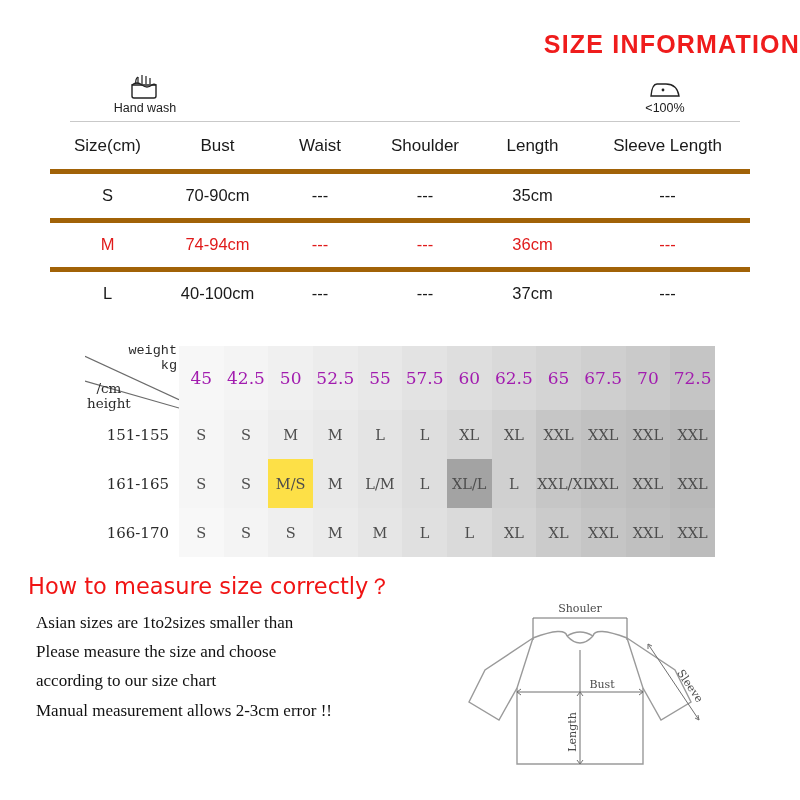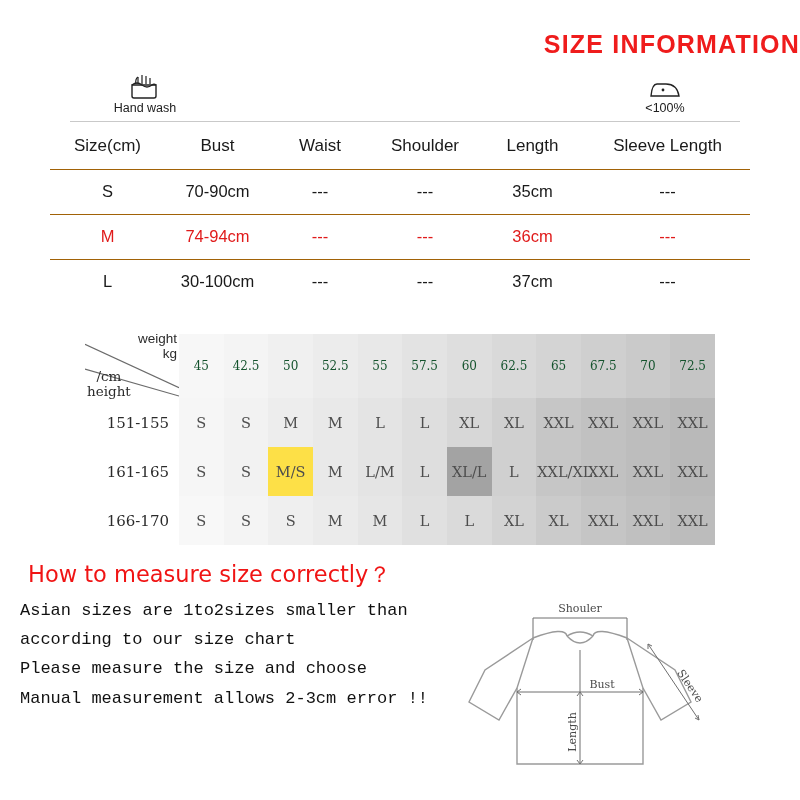--- a/index.html
+++ b/index.html
@@ -56,21 +56,21 @@
     width: 700px;
     margin: 0 auto;
     border-collapse: collapse;
     table-layout: fixed;
   }
   .size-table td, .size-table th {
     text-align: center;
     font-size: 16.5px;
     font-weight: normal;
     padding: 12px 0 13px 0;
-    border-bottom: 1px solid #a16207;
+    border-bottom: 5px solid #a16207;
     color: #1a1a1a;
   }
   .size-table tr:last-child td {
     border-bottom: none;
   }
   .size-table thead th {
     font-size: 17px;
     padding-top: 14px;
   }
   .row-highlight td {
@@ -90,22 +90,22 @@
   .grid td {
     height: 47px;
     text-align: center;
     vertical-align: middle;
     font-size: 14.5px;
     color: #4d4d4d;
     font-family: "DejaVu Serif", serif;
   }
   .grid .hdr-num {
     height: 62px;
-    font-size: 12px;
-    color: #14532d;
+    font-size: 17px;
+    color: #a21caf;
     background: transparent;
   }
   .grid .rowlabel {
     text-align: right;
     padding-right: 10px;
     font-size: 15px;
     color: #2b2b2b;
     background: #ffffff;
     font-family: "DejaVu Serif", serif;
     width: 92px;
@@ -113,21 +113,21 @@
   .corner {
     position: relative;
     width: 92px;
     height: 62px;
     background: #ffffff;
   }
   .corner .w {
     position: absolute;
     top: -2px; right: 2px;
     font-size: 13.5px;
-    font-family: Liberation Sans, sans-serif;
+    font-family: Liberation Mono, monospace;
     color: #2b2b2b;
     line-height: 1.1;
     text-align: right;
   }
   .corner .h {
     position: absolute;
     bottom: -1px; left: 2px;
     font-size: 13.5px;
     font-family: "DejaVu Serif", serif;
     color: #2b2b2b;
@@ -141,23 +141,23 @@
   }
 
   
   .measure-title {
     color: #f01414;
     font-size: 22.5px;
     font-family: "DejaVu Sans", sans-serif;
     margin: 14px 0 6px 28px;
   }
   .measure-lines {
-    margin-left: 20px;
+    margin-left: 36px;
     font-size: 17px;
-    font-family: Liberation Mono, monospace;
+    font-family: Liberation Serif, serif;
     color: #111111;
     line-height: 1.72;
   }
 
   
   .diagram {
     position: absolute;
     right: 45px;
     bottom: 18px;
     width: 300px;
@@ -221,21 +221,21 @@
     <tr class="row-highlight">
       <td>M</td>
       <td>74-94cm</td>
       <td>---</td>
       <td>---</td>
       <td>36cm</td>
       <td>---</td>
     </tr>
     <tr>
       <td>L</td>
-      <td>30-100cm</td>
+      <td>40-100cm</td>
       <td>---</td>
       <td>---</td>
       <td>37cm</td>
       <td>---</td>
     </tr>
   </tbody>
 </table>
 
 <div class="grid-wrap">
   <table class="grid">
@@ -315,22 +315,22 @@
       <td style="background:#c0c0c0">XXL</td>
       <td style="background:#bcbcbc">XXL</td>
     </tr>
   </tbody>
     </table>
 </div>
 
 <div class="measure-title">How to measure size correctly？</div>
 <div class="measure-lines">
   <div>Asian sizes are 1to2sizes smaller than</div>
+  <div>Please measure the size and choose</div>
   <div> according to our size chart</div>
-  <div>Please measure the size and choose</div>
   <div>Manual measurement allows 2-3cm error !!</div>
 </div>
 
 <div class="diagram">
   <svg width="300" height="190" viewBox="0 0 300 190">
 
     <g stroke="#6f6f6f" stroke-width="1" fill="none">
       <line x1="78" y1="26" x2="78" y2="48"></line>
       <line x1="78" y1="26" x2="172" y2="26"></line>
       <line x1="172" y1="26" x2="172" y2="48"></line>

